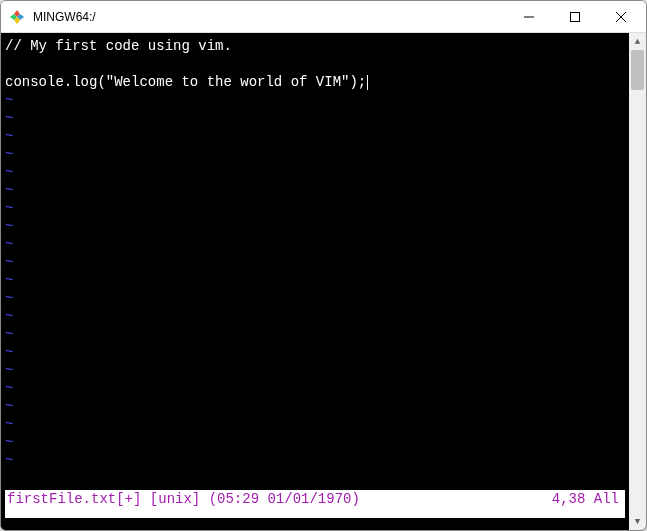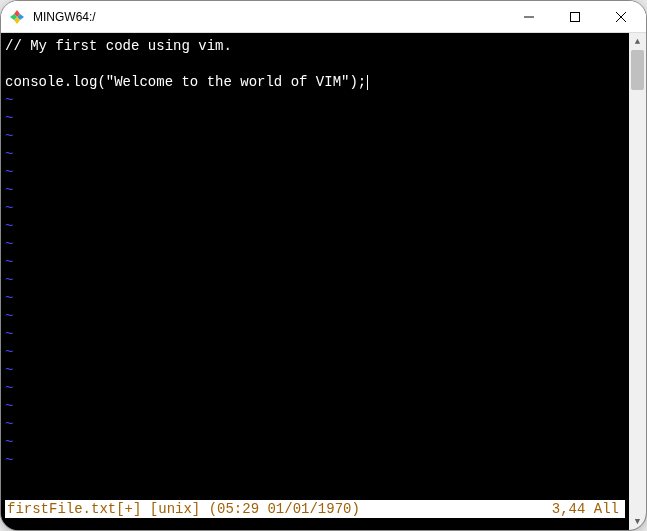--- a/index.html
+++ b/index.html
@@ -8,21 +8,21 @@
     font-family: "Consolas", "Courier New", monospace;
     width: 647px;
     height: 531px;
     overflow: hidden;
   }
   .window {
     width: 647px;
     height: 531px;
     background: #fff;
     border: 1px solid #888;
-    border-radius: 18px;
+    border-radius: 6px;
     display: flex;
     flex-direction: column;
     box-shadow: 0 2px 8px rgba(0,0,0,0.2);
     overflow: hidden;
   }
   .titlebar {
     height: 32px;
     background: #fff;
     display: flex;
     align-items: center;
@@ -83,23 +83,23 @@
     display: inline-block;
     width: 1px;
     height: 15px;
     background: #fff;
     vertical-align: text-bottom;
     margin-left: 1px;
   }
   .tilde-line { color: #4b4bff; min-height: 18px; }
   .status-line {
     background: #fff;
-    color: #a16207;
+    color: #a21caf;
     display: flex;
-    height: 18px;
+    height: 28px;
     line-height: 18px;
     padding: 0 2px;
   }
   .status-left { flex: 1; }
   .status-right { text-align: right; padding-right: 4px; }
   .mode-line {
     color: #fff;
     height: 18px;
     line-height: 18px;
     padding-left: 2px;
@@ -161,21 +161,21 @@
         </svg>
       </div>
     </div>
   </div>
 
   <div class="terminal-wrap">
     <div class="terminal">
       <div class="content-area" id="content-area"><div class="code-line">// My first code using vim.</div><div class="code-line"></div><div class="code-line">console.log("Welcome to the world of VIM");<span class="cursor"></span></div><div class="tilde-line">~</div><div class="tilde-line">~</div><div class="tilde-line">~</div><div class="tilde-line">~</div><div class="tilde-line">~</div><div class="tilde-line">~</div><div class="tilde-line">~</div><div class="tilde-line">~</div><div class="tilde-line">~</div><div class="tilde-line">~</div><div class="tilde-line">~</div><div class="tilde-line">~</div><div class="tilde-line">~</div><div class="tilde-line">~</div><div class="tilde-line">~</div><div class="tilde-line">~</div><div class="tilde-line">~</div><div class="tilde-line">~</div><div class="tilde-line">~</div><div class="tilde-line">~</div><div class="tilde-line">~</div></div>
       <div class="status-line">
         <span class="status-left">firstFile.txt[+] [unix] (05:29 01/01/1970)</span>
-        <span class="status-right">3,44 All</span>
+        <span class="status-right">4,38 All</span>
       </div>
     </div>
     <div class="scrollbar">
       <div class="sb-btn">▲</div>
       <div class="sb-track">
         <div class="sb-thumb"></div>
       </div>
       <div class="sb-btn">▼</div>
     </div>
   </div>

